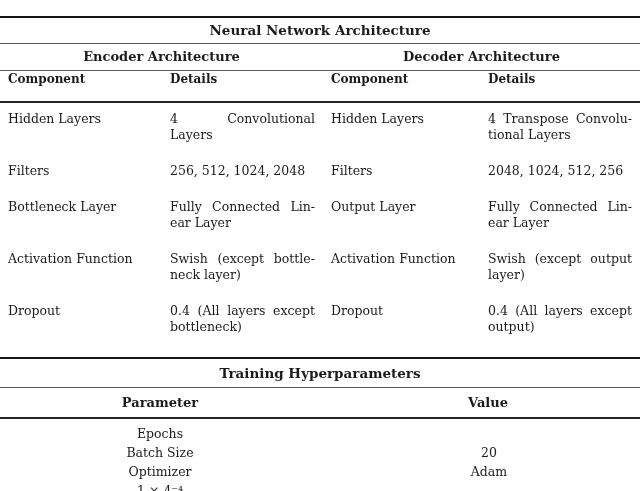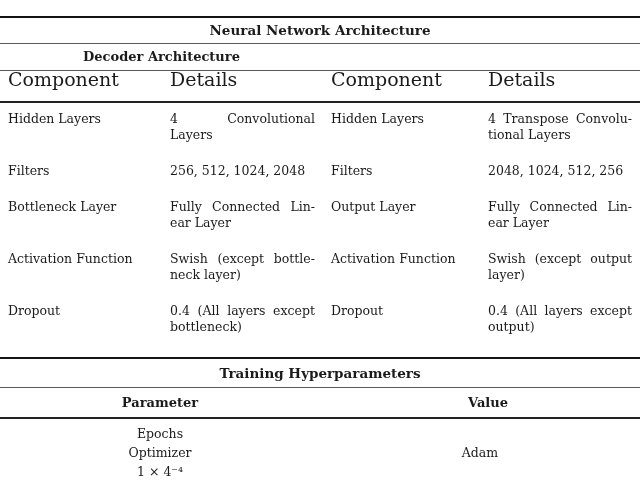--- a/index.html
+++ b/index.html
@@ -26,49 +26,50 @@
   }
   .t1-span-headers {
     display: grid; grid-template-columns: 323px 317px;
     height: 26px; line-height: 26px;
     font-weight: bold; font-size: 13px; text-align: center;
   }
   .t1-colheads, .t1-row {
     display: grid; grid-template-columns: 162px 161px 157px 160px;
   }
   .t1-colheads {
-    height: 30px; line-height: 30px; font-weight: normal; font-size: 19px;
+    height: 30px; line-height: 30px; font-weight: bold; font-size: 12px;
   }
   .cell { padding: 0 8px; line-height: 16px; }
   .cell.details { text-align: justify; hyphens: manual; }
   .t1-body { padding-top: 8px; padding-bottom: 22px; }
   .t1-row + .t1-row { margin-top: 20px; }
 
   .t2-title {
     height: 28px; line-height: 28px;
     text-align: center; font-weight: bold; font-size: 13.5px;
   }
   .t2-colheads, .t2-row {
     display: grid; grid-template-columns: 320px 320px; text-align: center;
   }
   .t2-colheads { height: 29px; line-height: 29px; font-weight: bold; font-size: 13px; gap: 8px; }
   .t2-body { padding-top: 5px; padding-bottom: 5px; }
-  .t2-row { height: 19px; line-height: 19px; }
+  .t2-row { height: 19px; line-height: 19px; gap: 9px; }
 </style>
 </head>
 <body>
 
 <div class="page">
 
   <div class="rule rule-thick rule-top"></div>
 
   <div class="t1-title">Neural Network Architecture</div>
   <div class="rule rule-thin"></div>
 
   <div class="t1-span-headers">
+    <div>Encoder Architecture</div>
     <div>Decoder Architecture</div>
   </div>
   <div class="rule rule-thin"></div>
 
   <div class="t1-colheads">
     <div class="cell">Component</div>
     <div class="cell">Details</div>
     <div class="cell">Component</div>
     <div class="cell">Details</div>
   </div>
@@ -116,20 +117,24 @@
     <div>Parameter</div>
     <div>Value</div>
   </div>
   <div class="rule rule-heavy"></div>
 
   <div class="t2-body">
     <div class="t2-row">
       <div>Epochs</div>
     </div>
     <div class="t2-row">
+      <div>Batch Size</div>
+      <div>20</div>
+    </div>
+    <div class="t2-row">
       <div>Optimizer</div>
       <div>Adam</div>
     </div>
     <div class="t2-row">
       <div>1 × 4⁻⁴</div>
     </div>
   </div>
 
 </div>
 

